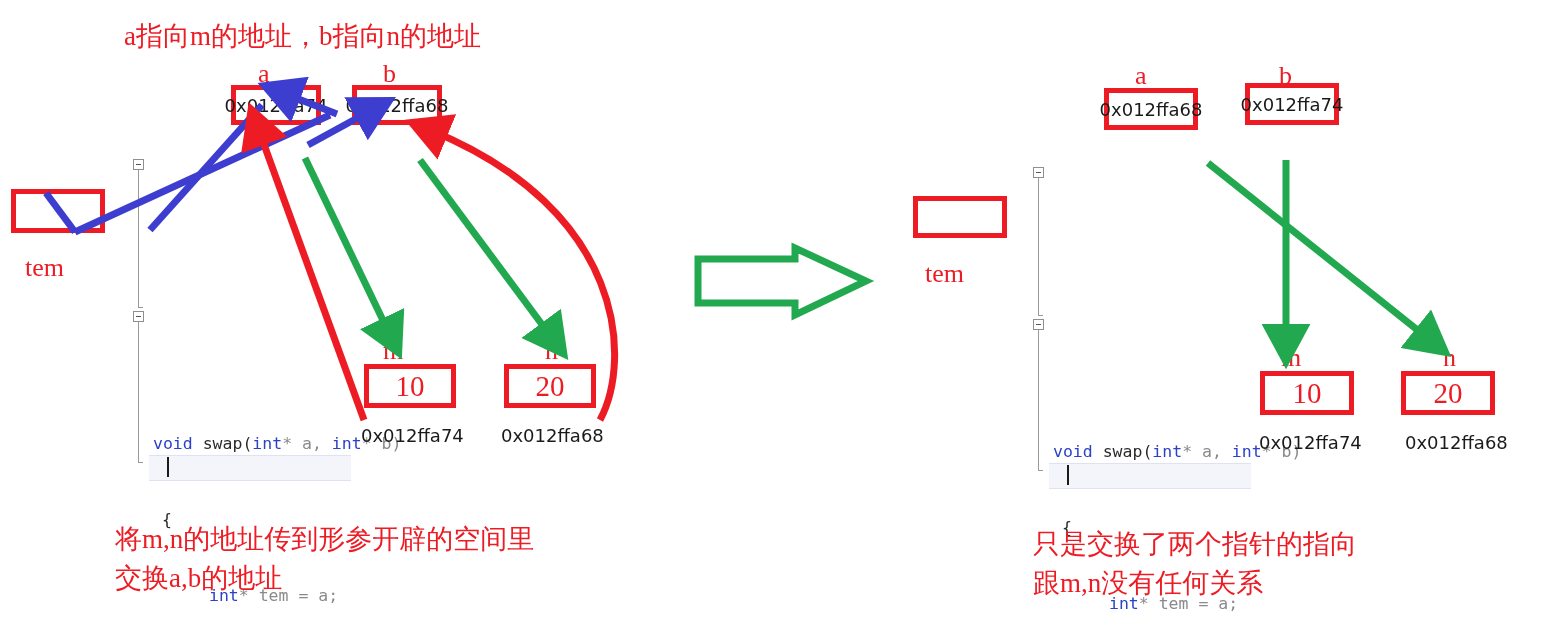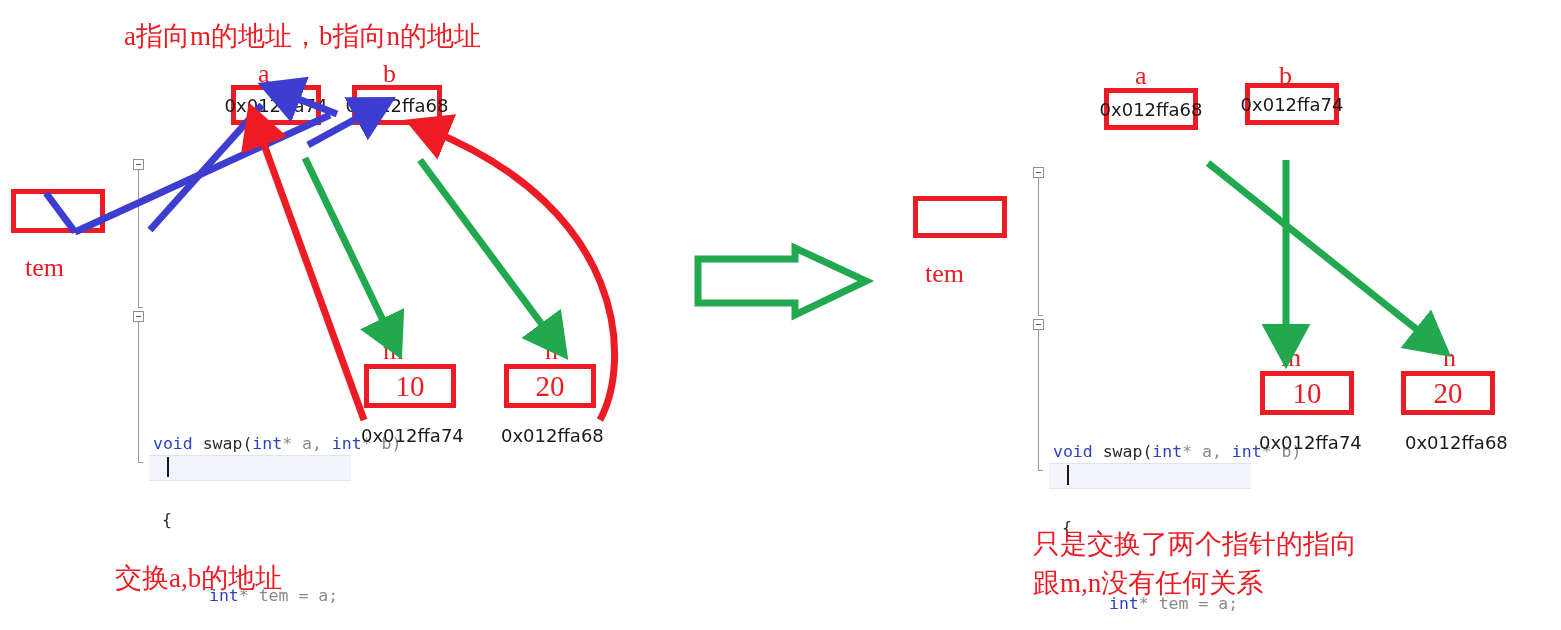--- a/index.html
+++ b/index.html
@@ -198,20 +198,21 @@
     <span class="val">10</span>
   </div>
   <div class="abs addr-note" style="left:361px; top:425px;">0x012ffa74</div>
 
   <div class="abs ann ann-var" style="left:545px; top:333px;">n</div>
   <div class="abs rbox" style="left:504px; top:364px; width:92px; height:44px;">
     <span class="val">20</span>
   </div>
   <div class="abs addr-note" style="left:501px; top:425px;">0x012ffa68</div>
 
+  <div class="abs ann ann-caption" style="left:115px; top:521px;">将m,n的地址传到形参开辟的空间里</div>
   <div class="abs ann ann-caption" style="left:115px; top:560px;">交换a,b的地址</div>
 
   <div class="abs ann ann-var" style="left:1135px; top:58px;">a</div>
   <div class="abs rbox" style="left:1104px; top:88px; width:94px; height:42px;">
     <span class="addr">0x012ffa68</span>
   </div>
 
   <div class="abs ann ann-var" style="left:1279px; top:58px;">b</div>
   <div class="abs rbox" style="left:1245px; top:83px; width:94px; height:42px;">
     <span class="addr">0x012ffa74</span>

